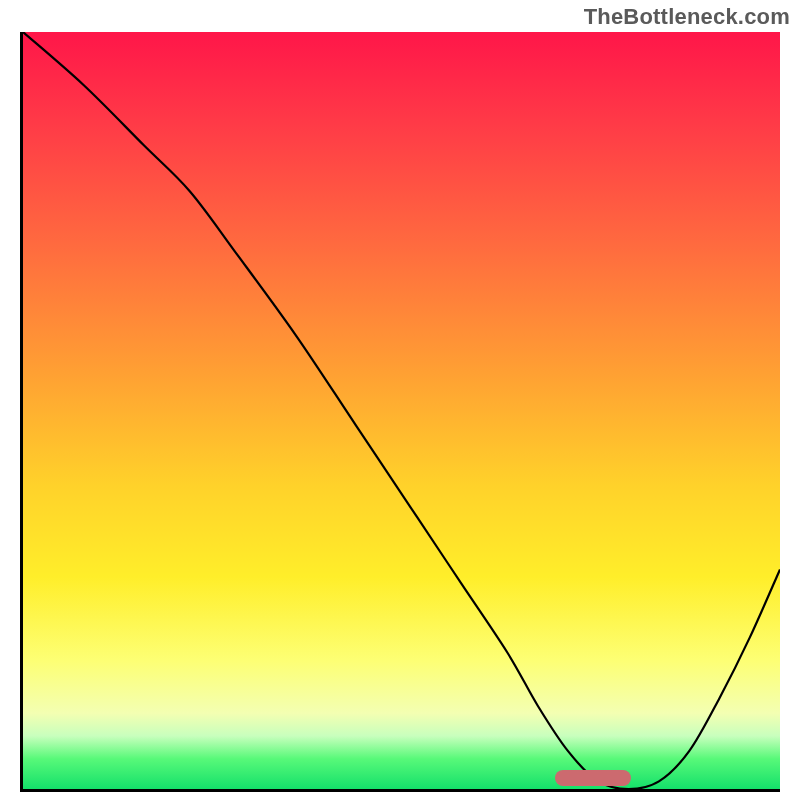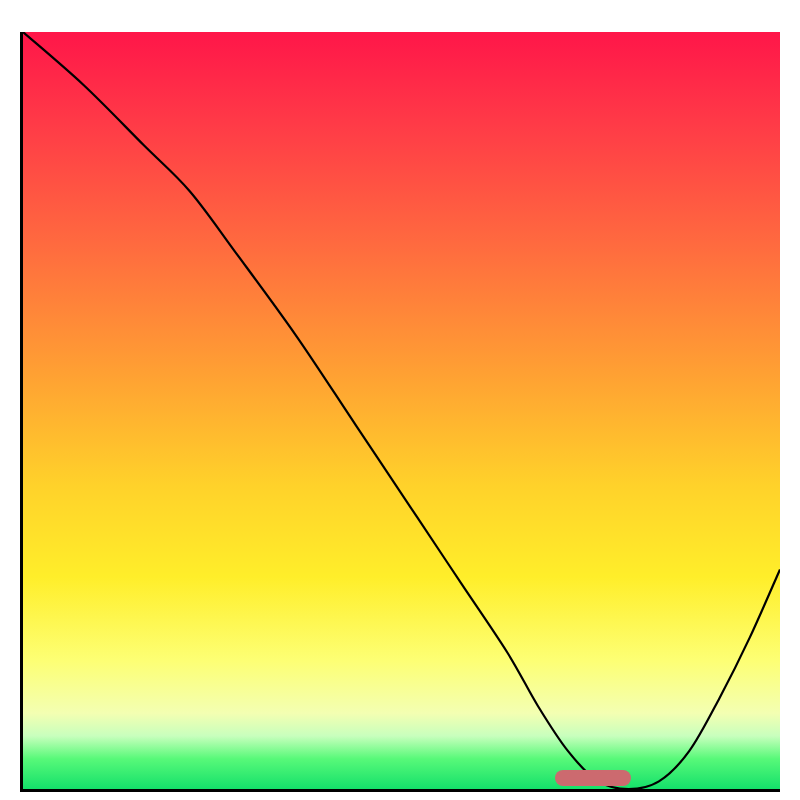--- a/index.html
+++ b/index.html
@@ -67,20 +67,21 @@
     height: 16px;
     border-radius: 8px;
     background: #cc6a6f;
   }
 </style>
 </head>
 <body>
 
 <div class="outer">
 
+  <div class="watermark">TheBottleneck.com</div>
 
   <div class="plot">
     <div class="bg"></div>
 
     <svg class="curve" viewBox="0 0 100 100" preserveAspectRatio="none">
       <path id="curve-path" fill="none" stroke="#000000" stroke-width="2.2" vector-effect="non-scaling-stroke" d="M 0.00 0.00 C 1.33 1.17, 5.33 4.50, 8.00 7.00 C 10.67 9.50, 13.67 12.67, 16.00 15.00 C 18.33 17.33, 20.00 18.67, 22.00 21.00 C 24.00 23.33, 25.67 25.83, 28.00 29.00 C 30.33 32.17, 33.33 36.17, 36.00 40.00 C 38.67 43.83, 41.33 48.00, 44.00 52.00 C 46.67 56.00, 49.67 60.50, 52.00 64.00 C 54.33 67.50, 56.00 70.00, 58.00 73.00 C 60.00 76.00, 62.33 79.33, 64.00 82.00 C 65.67 84.67, 66.67 86.83, 68.00 89.00 C 69.33 91.17, 70.67 93.33, 72.00 95.00 C 73.33 96.67, 74.67 98.17, 76.00 99.00 C 77.33 99.83, 78.67 100.00, 80.00 100.00 C 81.33 100.00, 82.67 99.83, 84.00 99.00 C 85.33 98.17, 86.67 96.83, 88.00 95.00 C 89.33 93.17, 90.67 90.50, 92.00 88.00 C 93.33 85.50, 94.67 82.83, 96.00 80.00 C 97.33 77.17, 99.33 72.50, 100.00 71.00 "></path>
     </svg>
 
     <div id="min-marker" class="marker" style="left: 532px; width: 76px; bottom: 3.4px; background: rgb(204, 106, 111);"></div>
   </div>

